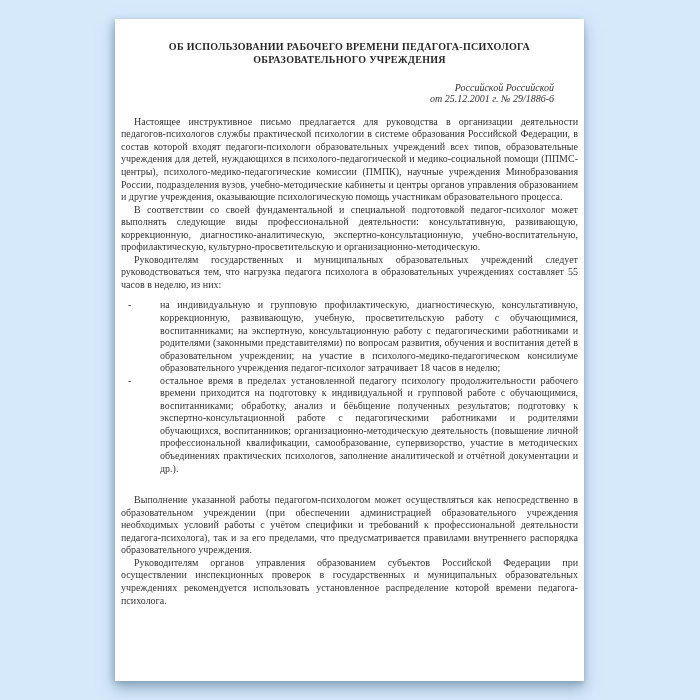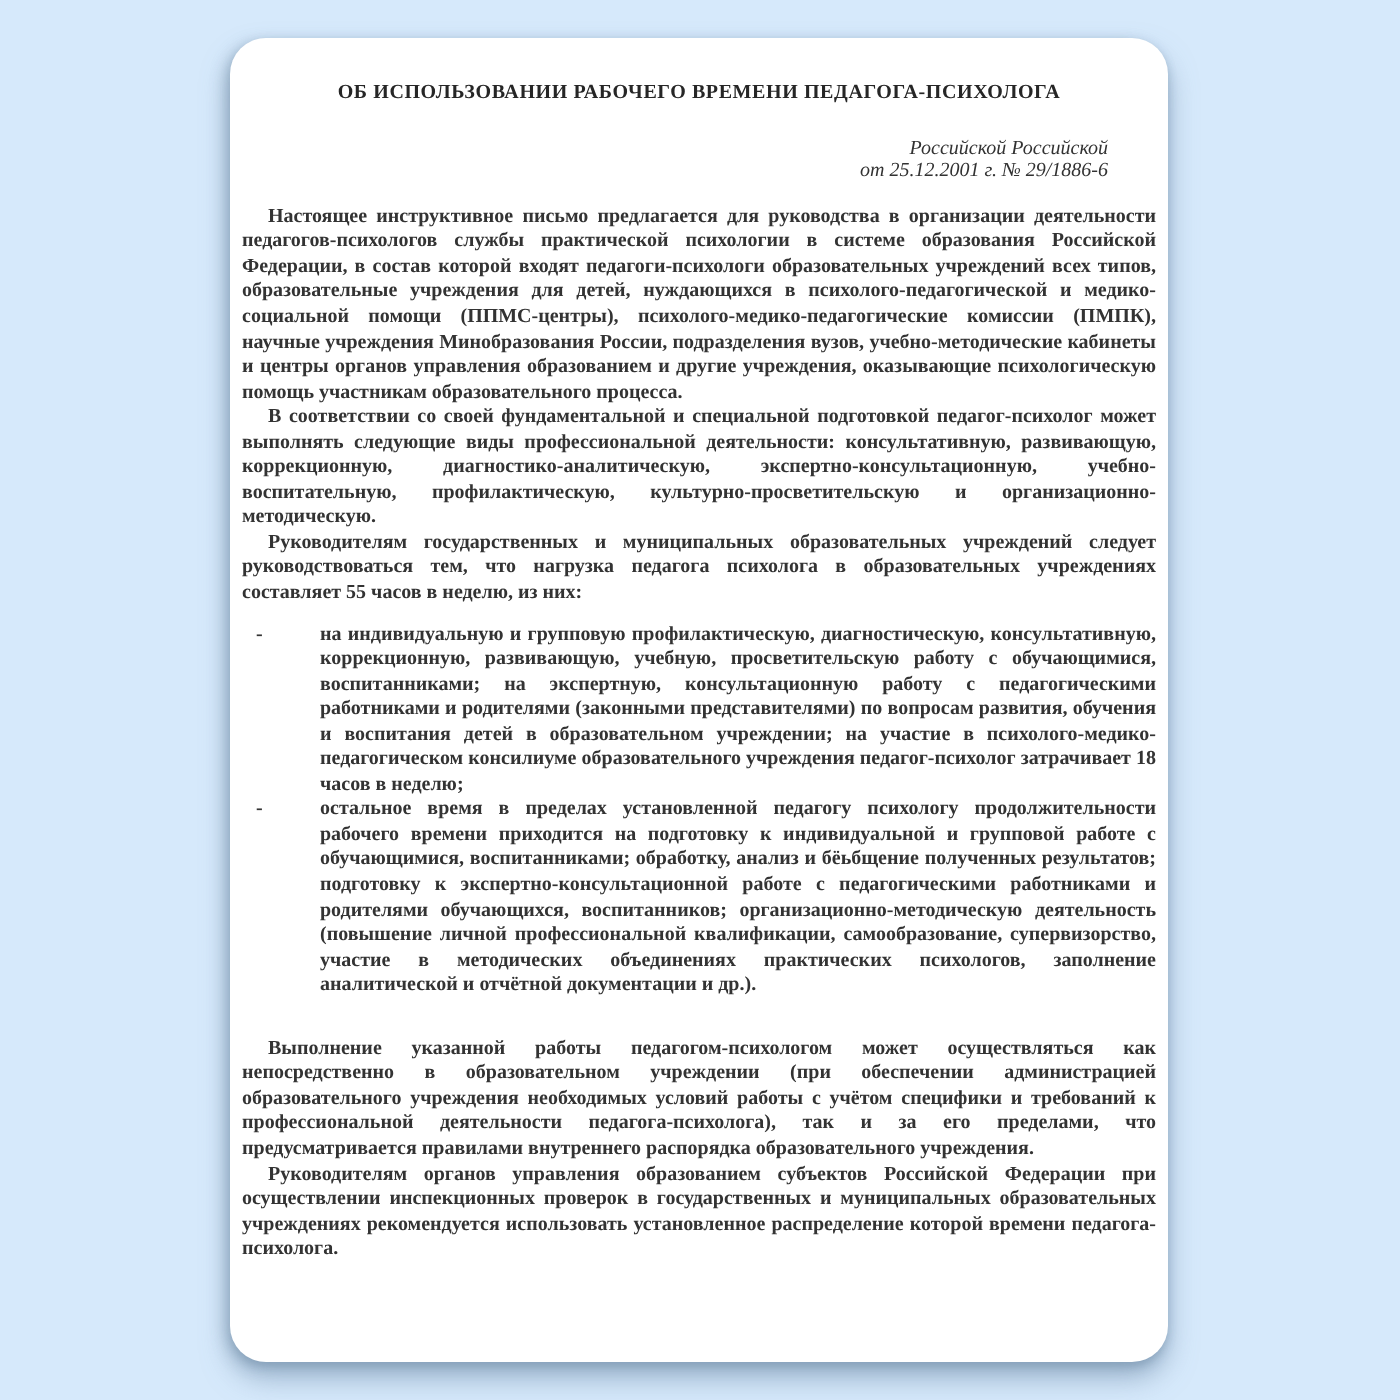--- a/index.html
+++ b/index.html
@@ -20,21 +20,20 @@
     width: 469px;
     height: 662px;
     background: #ffffff;
     box-shadow:
       -3px 2px 7px rgba(120, 145, 170, 0.35),
       0 8px 14px rgba(105, 135, 165, 0.55),
       0 2px 4px rgba(110, 140, 165, 0.35);
     box-sizing: border-box;
     padding: 21px 6px 0 6px;
     color: #323232;
-    border-radius: 18px;
   }
   .doc-title {
     margin-top: 0;
     text-align: center;
     font-weight: bold;
     font-size: 10px;
     line-height: 13px;
     letter-spacing: 0.3px;
     color: #262626;
   }
@@ -46,21 +45,20 @@
     line-height: 11.4px;
     padding-right: 24px;
     color: #323232;
   }
   .body-text {
     margin-top: 11px;
     font-size: 10px;
     line-height: 12.55px;
     text-align: justify;
     color: #333333;
-    font-weight: bold;
   }
   .para {
     margin: 0;
     text-indent: 13px;
   }
   .list {
     margin: 8px 0 0 0;
   }
   .list-item {
     display: flex;
@@ -79,20 +77,21 @@
     margin-top: 19px;
   }
 </style>
 </head>
 <body>
 
 <div class="paper">
 
   <div class="doc-title">
     <div>ОБ ИСПОЛЬЗОВАНИИ РАБОЧЕГО ВРЕМЕНИ ПЕДАГОГА-ПСИХОЛОГА</div>
+    <div>ОБРАЗОВАТЕЛЬНОГО УЧРЕЖДЕНИЯ</div>
   </div>
 
   <div class="byline">
     <div>Российской Российской</div>
     <div>от 25.12.2001 г. № 29/1886-6</div>
   </div>
 
   <div class="body-text">
 
     <p class="para">Настоящее инструктивное письмо предлагается для руководства в организации деятельности педагогов-психологов службы практической психологии в системе образования Российской Федерации, в состав которой входят педагоги-психологи образовательных учреждений всех типов, образовательные учреждения для детей, нуждающихся в психолого-педагогической и медико-социальной помощи (ППМС-центры), психолого-медико-педагогические комиссии (ПМПК), научные учреждения Минобразования России, подразделения вузов, учебно-методические кабинеты и центры органов управления образованием и другие учреждения, оказывающие психологическую помощь участникам образовательного процесса.</p>

